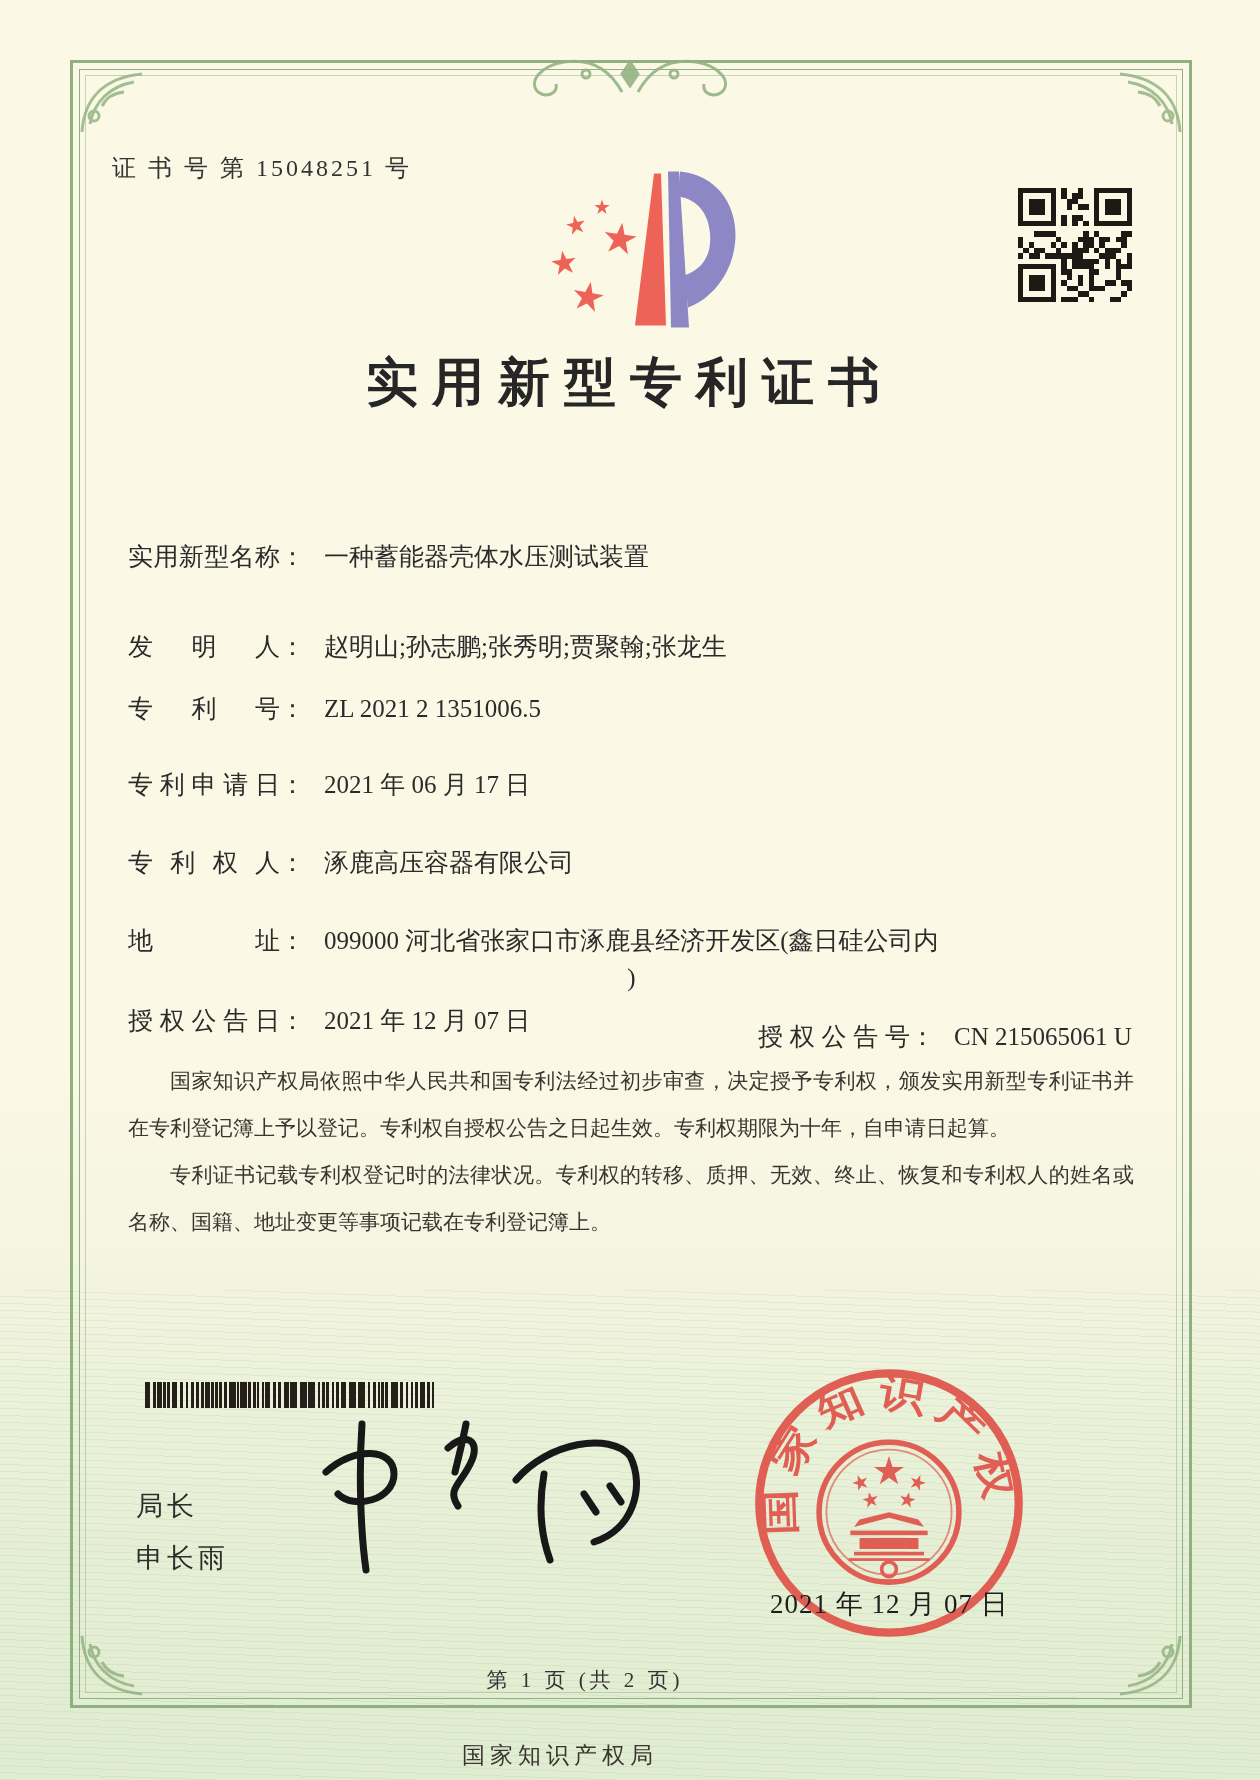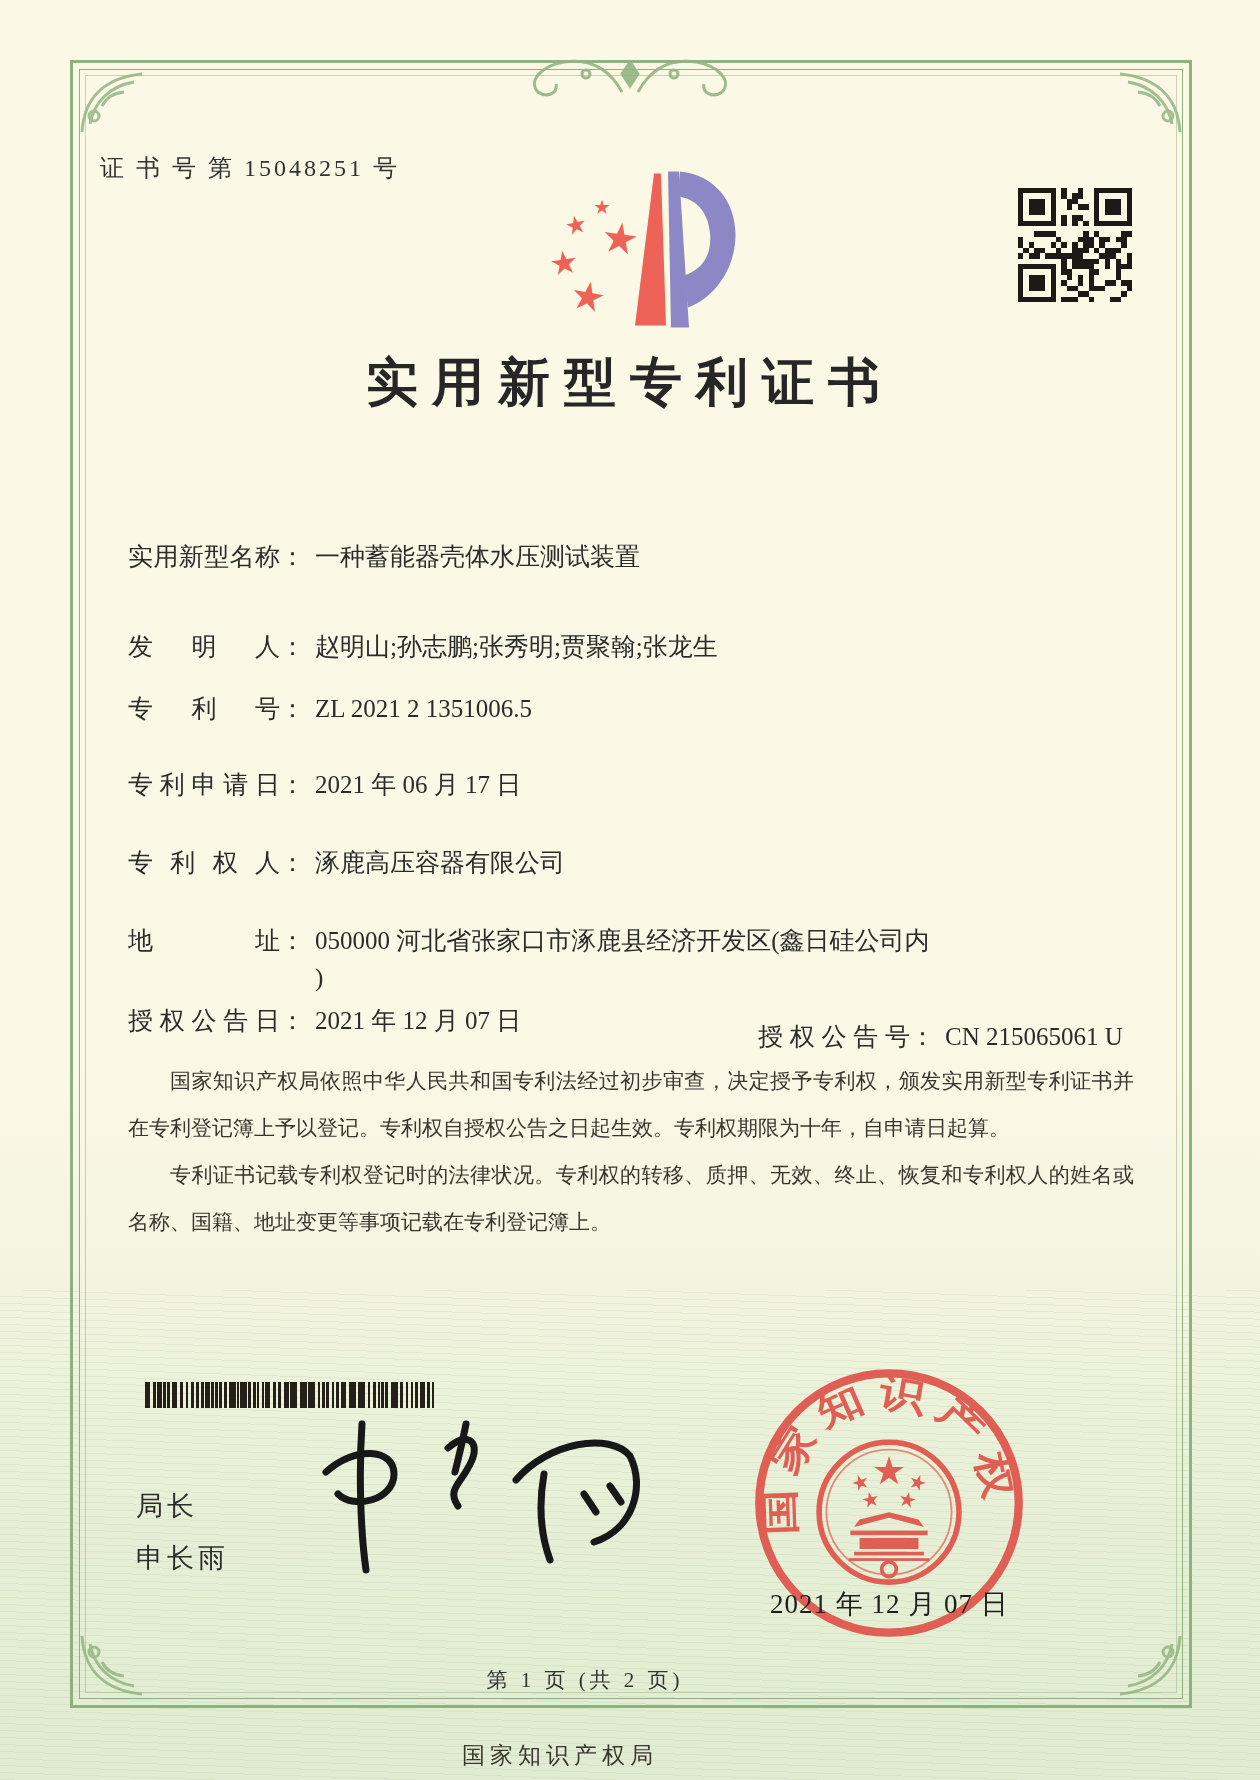--- a/index.html
+++ b/index.html
@@ -31,41 +31,41 @@
     border:1px solid rgba(143,176,127,.5);
   }
   .corner-orn{position:absolute;width:72px;height:72px;}
   .corner-orn.tl{left:76px;top:66px;}
   .corner-orn.tr{right:74px;top:66px;transform:scaleX(-1);}
   .corner-orn.bl{left:76px;bottom:78px;transform:scaleY(-1);}
   .corner-orn.br{right:74px;bottom:78px;transform:scale(-1,-1);}
   .top-orn{position:absolute;left:500px;top:40px;width:260px;height:60px;}
 
   .cert-number{
-    position:absolute;left:100px;top:152px;
+    position:absolute;left:112px;top:152px;
     font-size:24px;letter-spacing:3px;color:#333;text-align:right;
   }
   .logo{position:absolute;left:538px;top:166px;width:200px;height:168px;}
   .qr{position:absolute;left:1018px;top:188px;width:114px;height:114px;}
 
   .title{
     position:absolute;left:0;top:348px;width:1260px;
     text-align:center;font-size:52px;font-weight:700;
     letter-spacing:14px;color:#262626;
   }
 
   .fields{position:absolute;left:0;top:0;width:1260px;}
   .frow{position:absolute;left:128px;width:1010px;font-size:25px;line-height:37px;white-space:nowrap;}
   .flabel{
     display:inline-block;width:152px;
     text-align:justify;text-align-last:justify;
     vertical-align:top;
   }
   .fcolon{display:inline-block;vertical-align:top;}
-  .fvalue{display:inline-block;margin-left:10px;vertical-align:top;white-space:pre-line;}
+  .fvalue{display:inline-block;margin-left:19px;vertical-align:top;white-space:pre-line;text-align:center;}
   .frow.wrap{white-space:normal;}
   .frow.wrap .fvalue{max-width:830px;}
   .grant-right{position:absolute;left:630px;top:16px;}
 
   .body-text{
     position:absolute;left:128px;top:1058px;width:1006px;
     font-size:21px;line-height:47px;text-align:justify;color:#3a352f;
   }
   .body-text p{margin:0;text-indent:2em;}
 
@@ -302,21 +302,21 @@
     <div class="frow" style="top:690px">
       <span class="flabel">专利号</span><span class="fcolon">：</span><span class="fvalue">ZL 2021 2 1351006.5</span>
     </div>
     <div class="frow" style="top:766px">
       <span class="flabel">专利申请日</span><span class="fcolon">：</span><span class="fvalue">2021 年 06 月 17 日</span>
     </div>
     <div class="frow" style="top:844px">
       <span class="flabel">专利权人</span><span class="fcolon">：</span><span class="fvalue">涿鹿高压容器有限公司</span>
     </div>
     <div class="frow wrap" style="top:922px">
-      <span class="flabel">地址</span><span class="fcolon">：</span><span class="fvalue">050000 河北省张家口市涿鹿县经济开发区(鑫日硅公司内
+      <span class="flabel">地址</span><span class="fcolon">：</span><span class="fvalue">099000 河北省张家口市涿鹿县经济开发区(鑫日硅公司内
 )</span>
     </div>
     <div class="frow" style="top:1002px">
       <span class="flabel">授权公告日</span><span class="fcolon">：</span><span class="fvalue">2021 年 12 月 07 日</span>
       <span class="grant-right">
         <span class="flabel">授权公告号</span><span class="fcolon">：</span><span class="fvalue">CN 215065061 U</span>
       </span>
     </div>
   </div>
 

